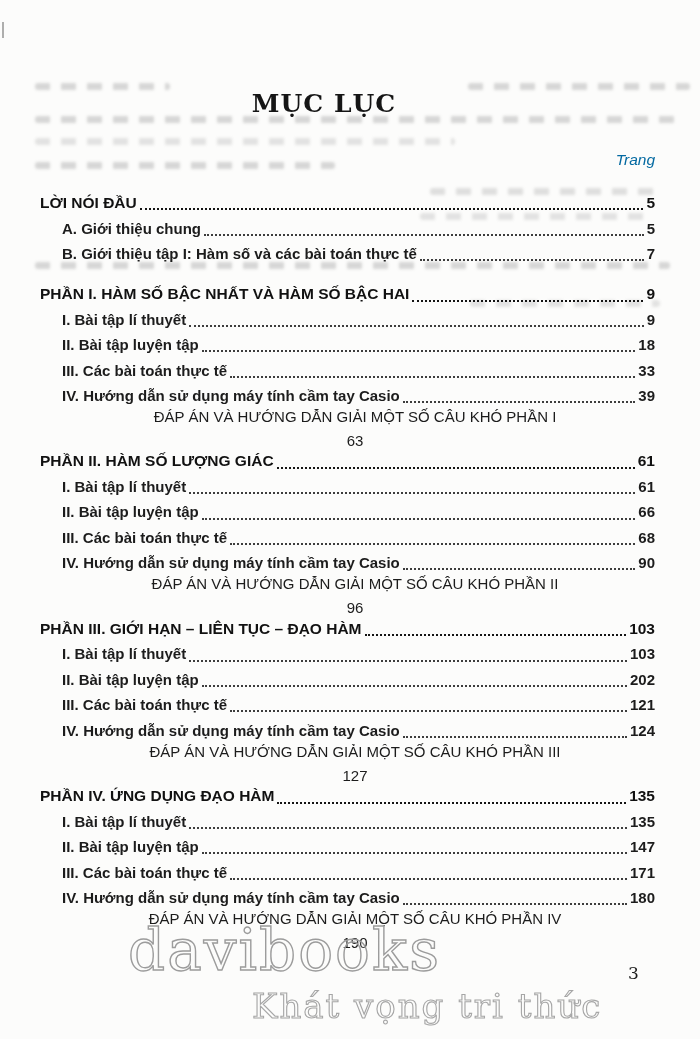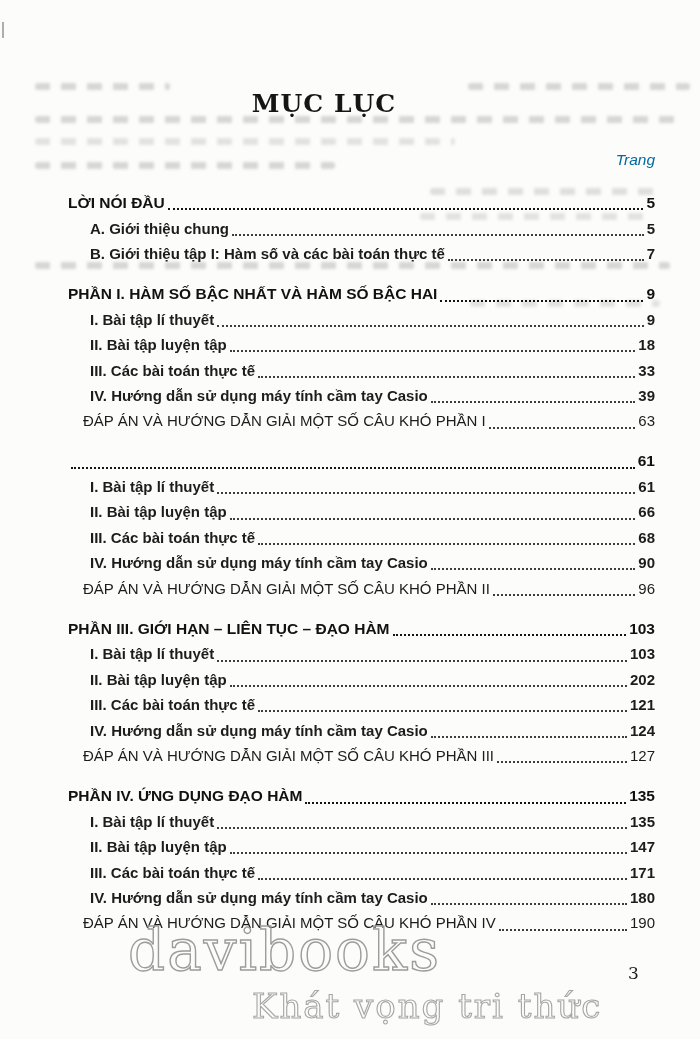--- a/index.html
+++ b/index.html
@@ -16,29 +16,29 @@
   }
   #edge-tick{position:absolute;left:2px;top:22px;width:2px;height:16px;background:#7a7a7a;opacity:.6;}
   
   #title{
     position:absolute;top:72px;left:0;width:648px;text-align:center;
     font-family:"DejaVu Serif",serif;font-weight:bold;font-size:25px;letter-spacing:1px;color:#151515;
   }
   #trang{position:absolute;top:151px;right:45px;font-style:italic;font-size:15.5px;color:#0369a1;}
   
   #toc{position:absolute;left:40px;top:190px;width:615px;}
-  .section{margin-bottom:15px;margin-left:28px;}
+  .section{margin-bottom:15px;}
   .row{display:flex;align-items:center;height:25.4px;font-size:15px;}
   .row .label{white-space:nowrap;}
   .row .dots{flex:1;align-self:flex-end;margin:0 3px 5px 3px;border-bottom:2px dotted #3d3d3d;}
   .row .pg{white-space:nowrap;}
   .hrow{font-weight:bold;font-size:15.5px;color:#111;}
   .hrow .dots{border-bottom:2.5px dotted #141414;margin-bottom:5px;}
   .item{padding-left:22px;font-weight:bold;}
-  .dap{padding-left:15px;}
+  .dap{padding-left:15px;flex-direction:column;}
   
   .wm{
     position:absolute;pointer-events:none;z-index:5;
     font-family:"DejaVu Serif",serif;color:rgba(255,255,255,.14);
     -webkit-text-stroke:1.4px #9c9c9c;
   }
   #wm-brand{left:128px;top:916px;font-size:58px;letter-spacing:2px;}
   #wm-slogan{left:252px;top:986px;font-size:34px;letter-spacing:2px;-webkit-text-stroke:1.1px #a6a6a6;}
   
   #pagenum{position:absolute;left:628px;top:963px;font-family:"DejaVu Serif",serif;font-size:17px;color:#1a1a1a;}
@@ -105,20 +105,21 @@
         <span class="pg">39</span>
       </div>
       <div class="row dap">
         <span class="label">ĐÁP ÁN VÀ HƯỚNG DẪN GIẢI MỘT SỐ CÂU KHÓ PHẦN I</span>
         <span class="dots"></span>
         <span class="pg">63</span>
       </div>
     </div>
     <div class="section">
       <div class="row hrow">
+        <span class="label">PHẦN II. HÀM SỐ LƯỢNG GIÁC</span>
         <span class="dots"></span>
         <span class="pg">61</span>
       </div>
       <div class="row item">
         <span class="label">I. Bài tập lí thuyết</span>
         <span class="dots"></span>
         <span class="pg">61</span>
       </div>
       <div class="row item">
         <span class="label">II. Bài tập luyện tập</span>

